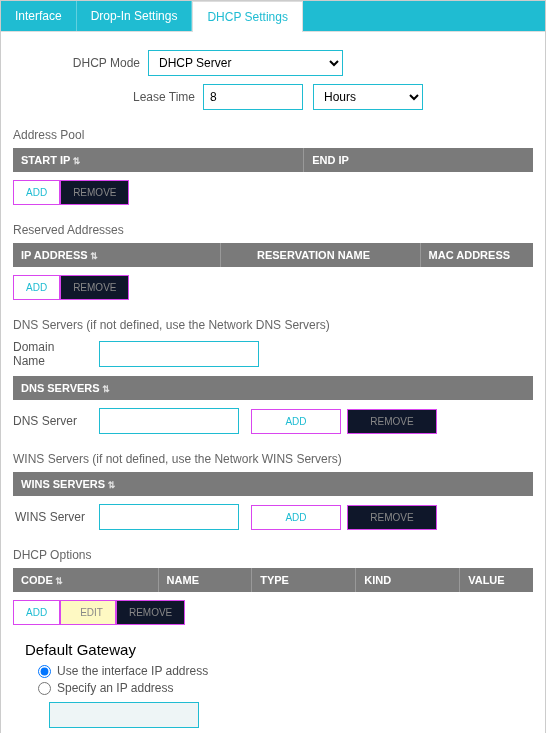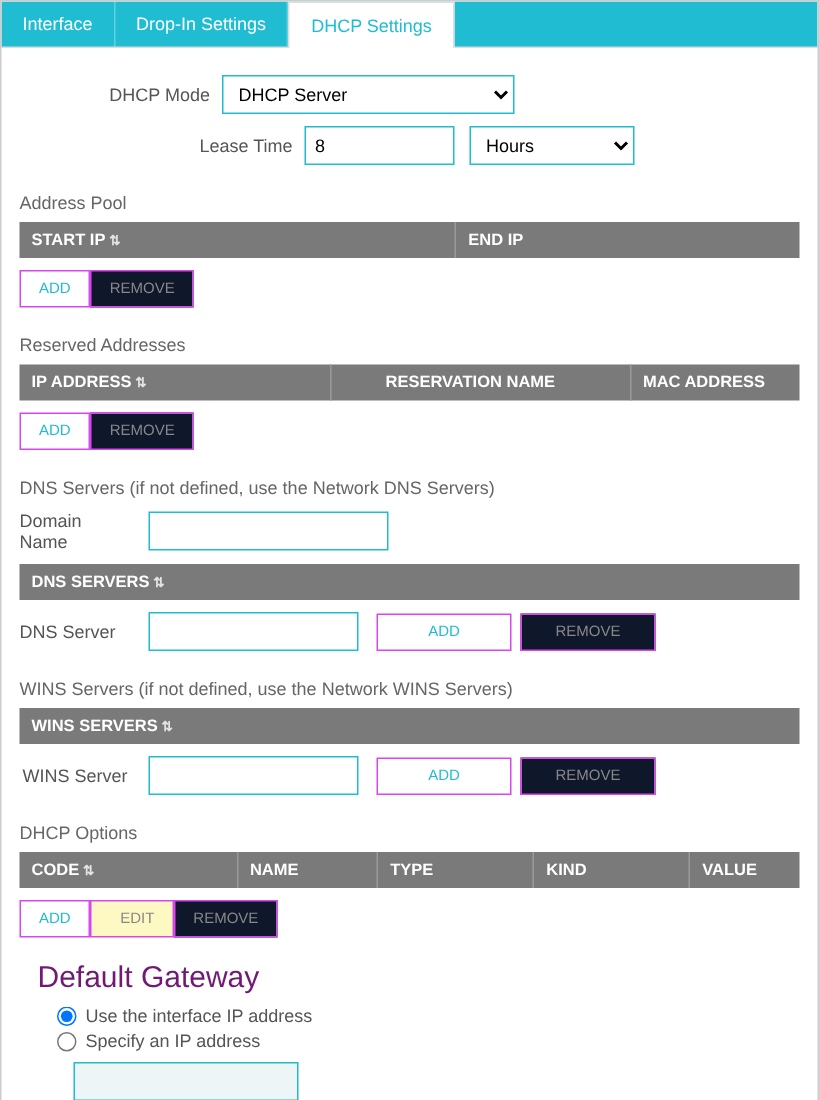--- a/index.html
+++ b/index.html
@@ -18,21 +18,21 @@
     .th:last-child { border-right: none; }
     .sorter::after { content: ' ⇅'; font-size: 9px; opacity: 0.8; }
     .btn-row { margin: 8px 0; display: flex; gap: 0; }
     .btn { padding: 6px 12px; font-size: 10px; font-weight: normal; border: 1px solid #d946ef; cursor: pointer; }
     .btn-add { background: #fff; color: #1fbcd2; }
     .btn-grey { background: #0f172a; color: #888; }
     .btn-edit { background: #fef9c3; color: #888; padding-left: 19px; }
     .wide-btn { width: 90px; text-align: center; }
     .inline-row { display: flex; align-items: center; gap: 6px; margin: 8px 0; }
     .sub-section { margin-left: 12px; margin-top: 12px; }
-    .sub-title { font-size: 20px; color: #701a75; margin-bottom: 6px; margin-top: 16px; }
+    .sub-title { font-size: 15px; color: #000000; margin-bottom: 6px; margin-top: 16px; }
     .radio-row { display: flex; align-items: center; gap: 6px; margin: 3px 13px; font-size: 12px; color: #555; }
     .radio-row input[type=radio] { margin: 0; }
     .ip-input { border: 1px solid #1fbcd2; background: #eef5f6; width: 150px; height: 26px; margin-left: 24px; margin-top: 4px; }
   </style>
 </head>
 <body>
 
 <div class="tabs">
   <div class="tab">Interface</div>
   <div class="tab">Drop-In Settings</div>

